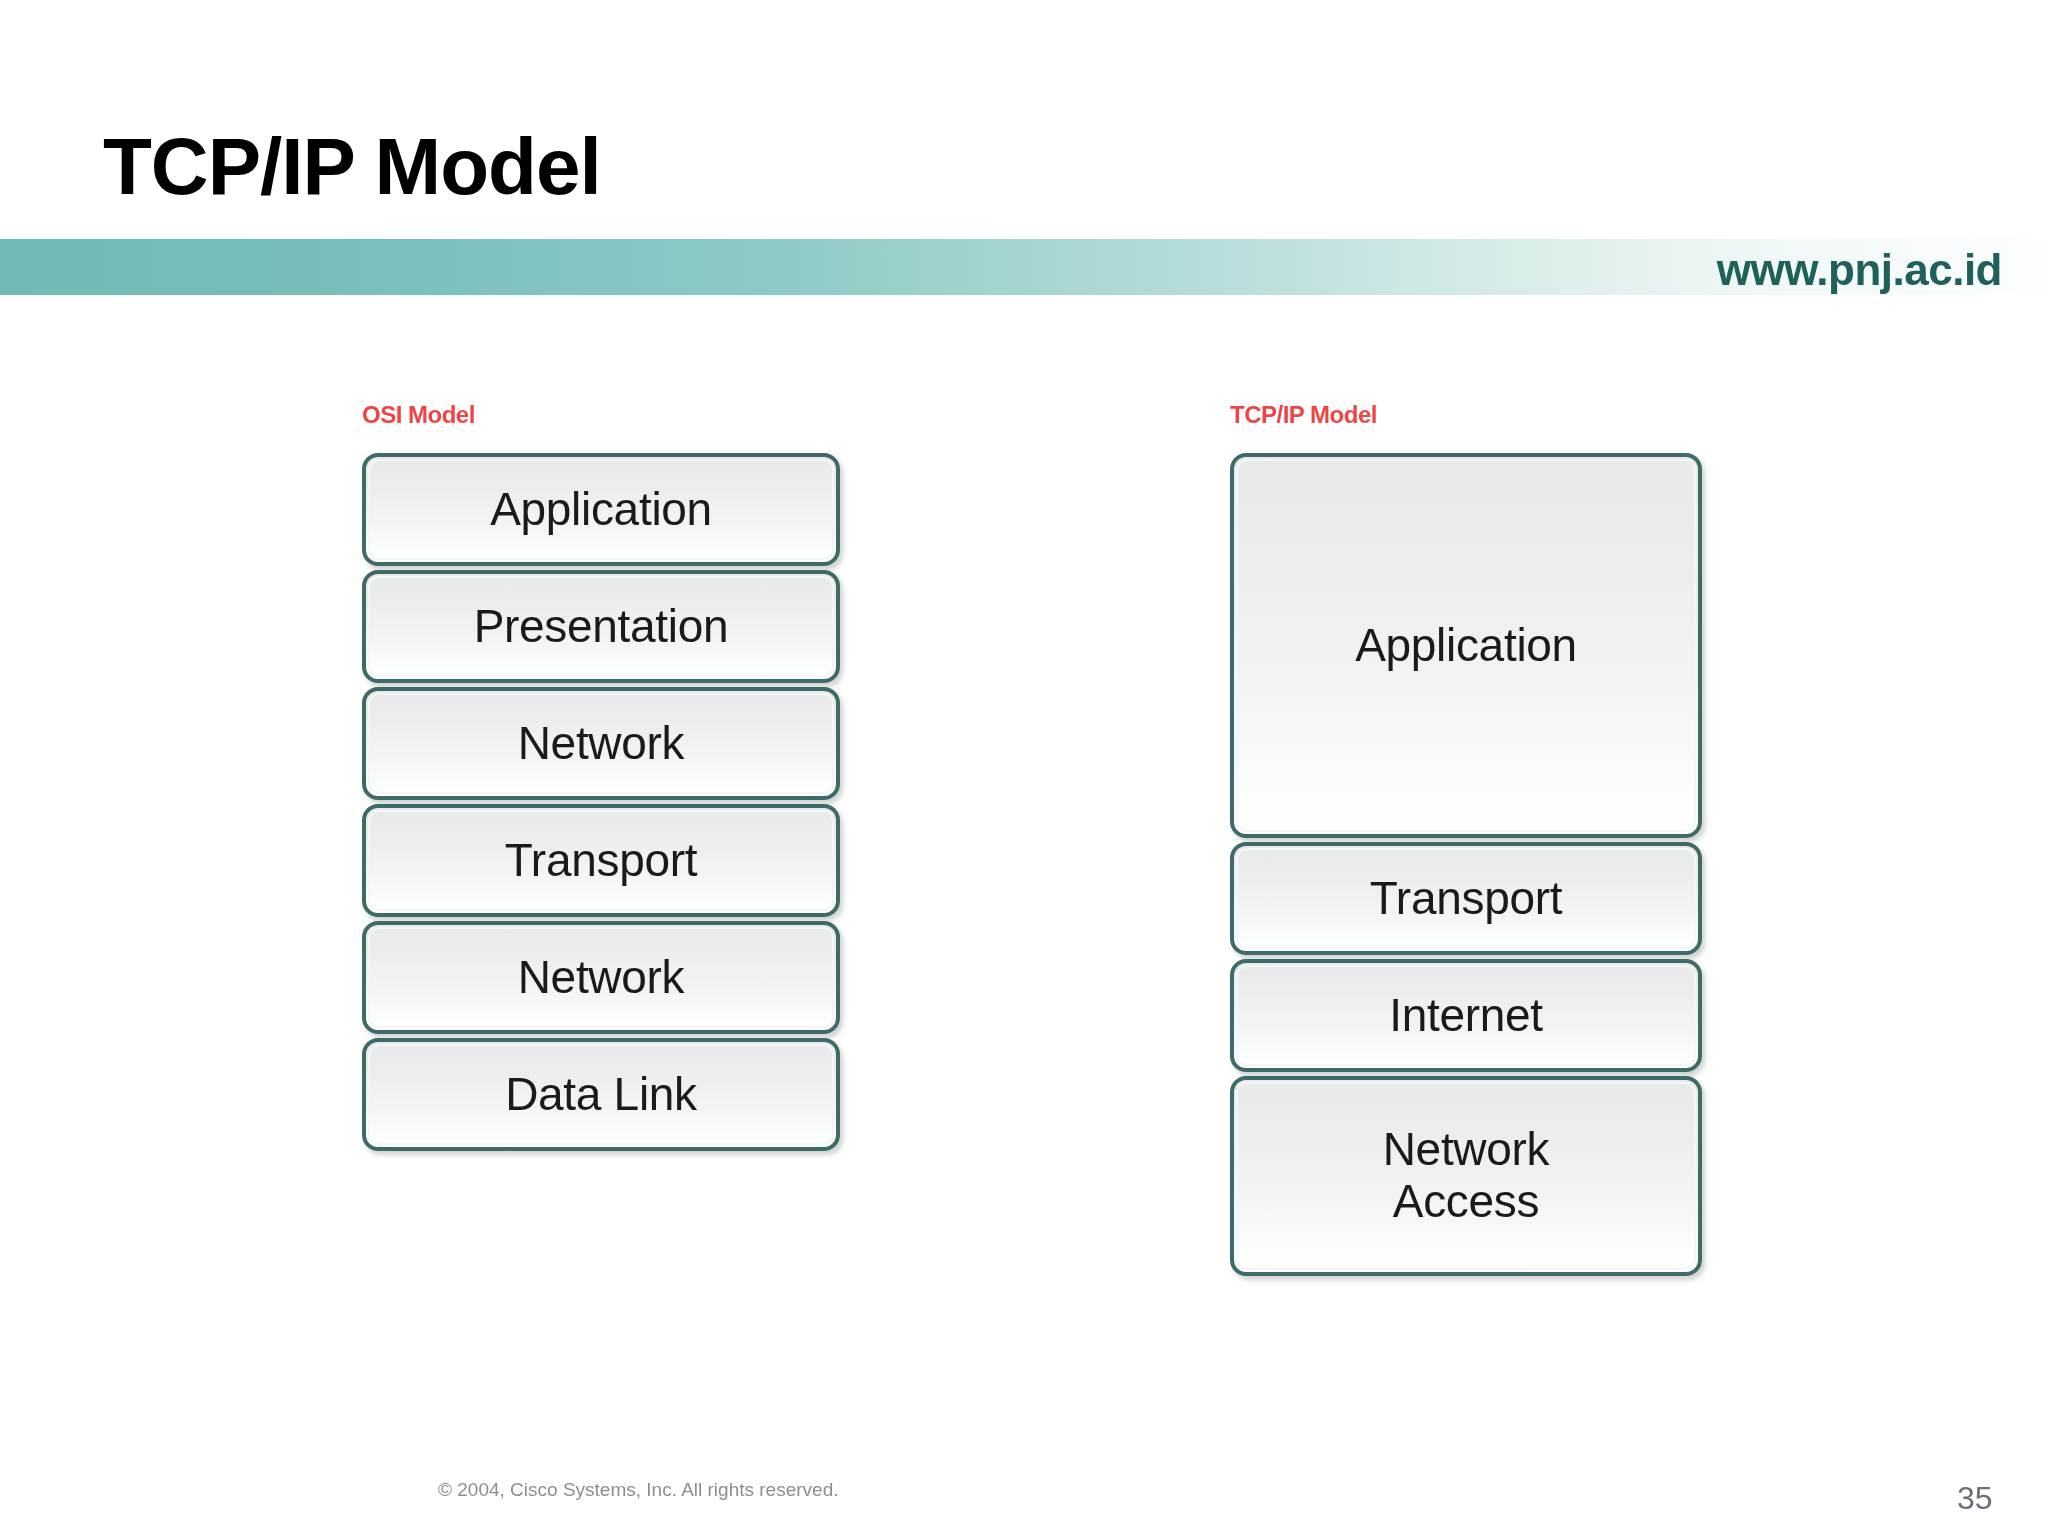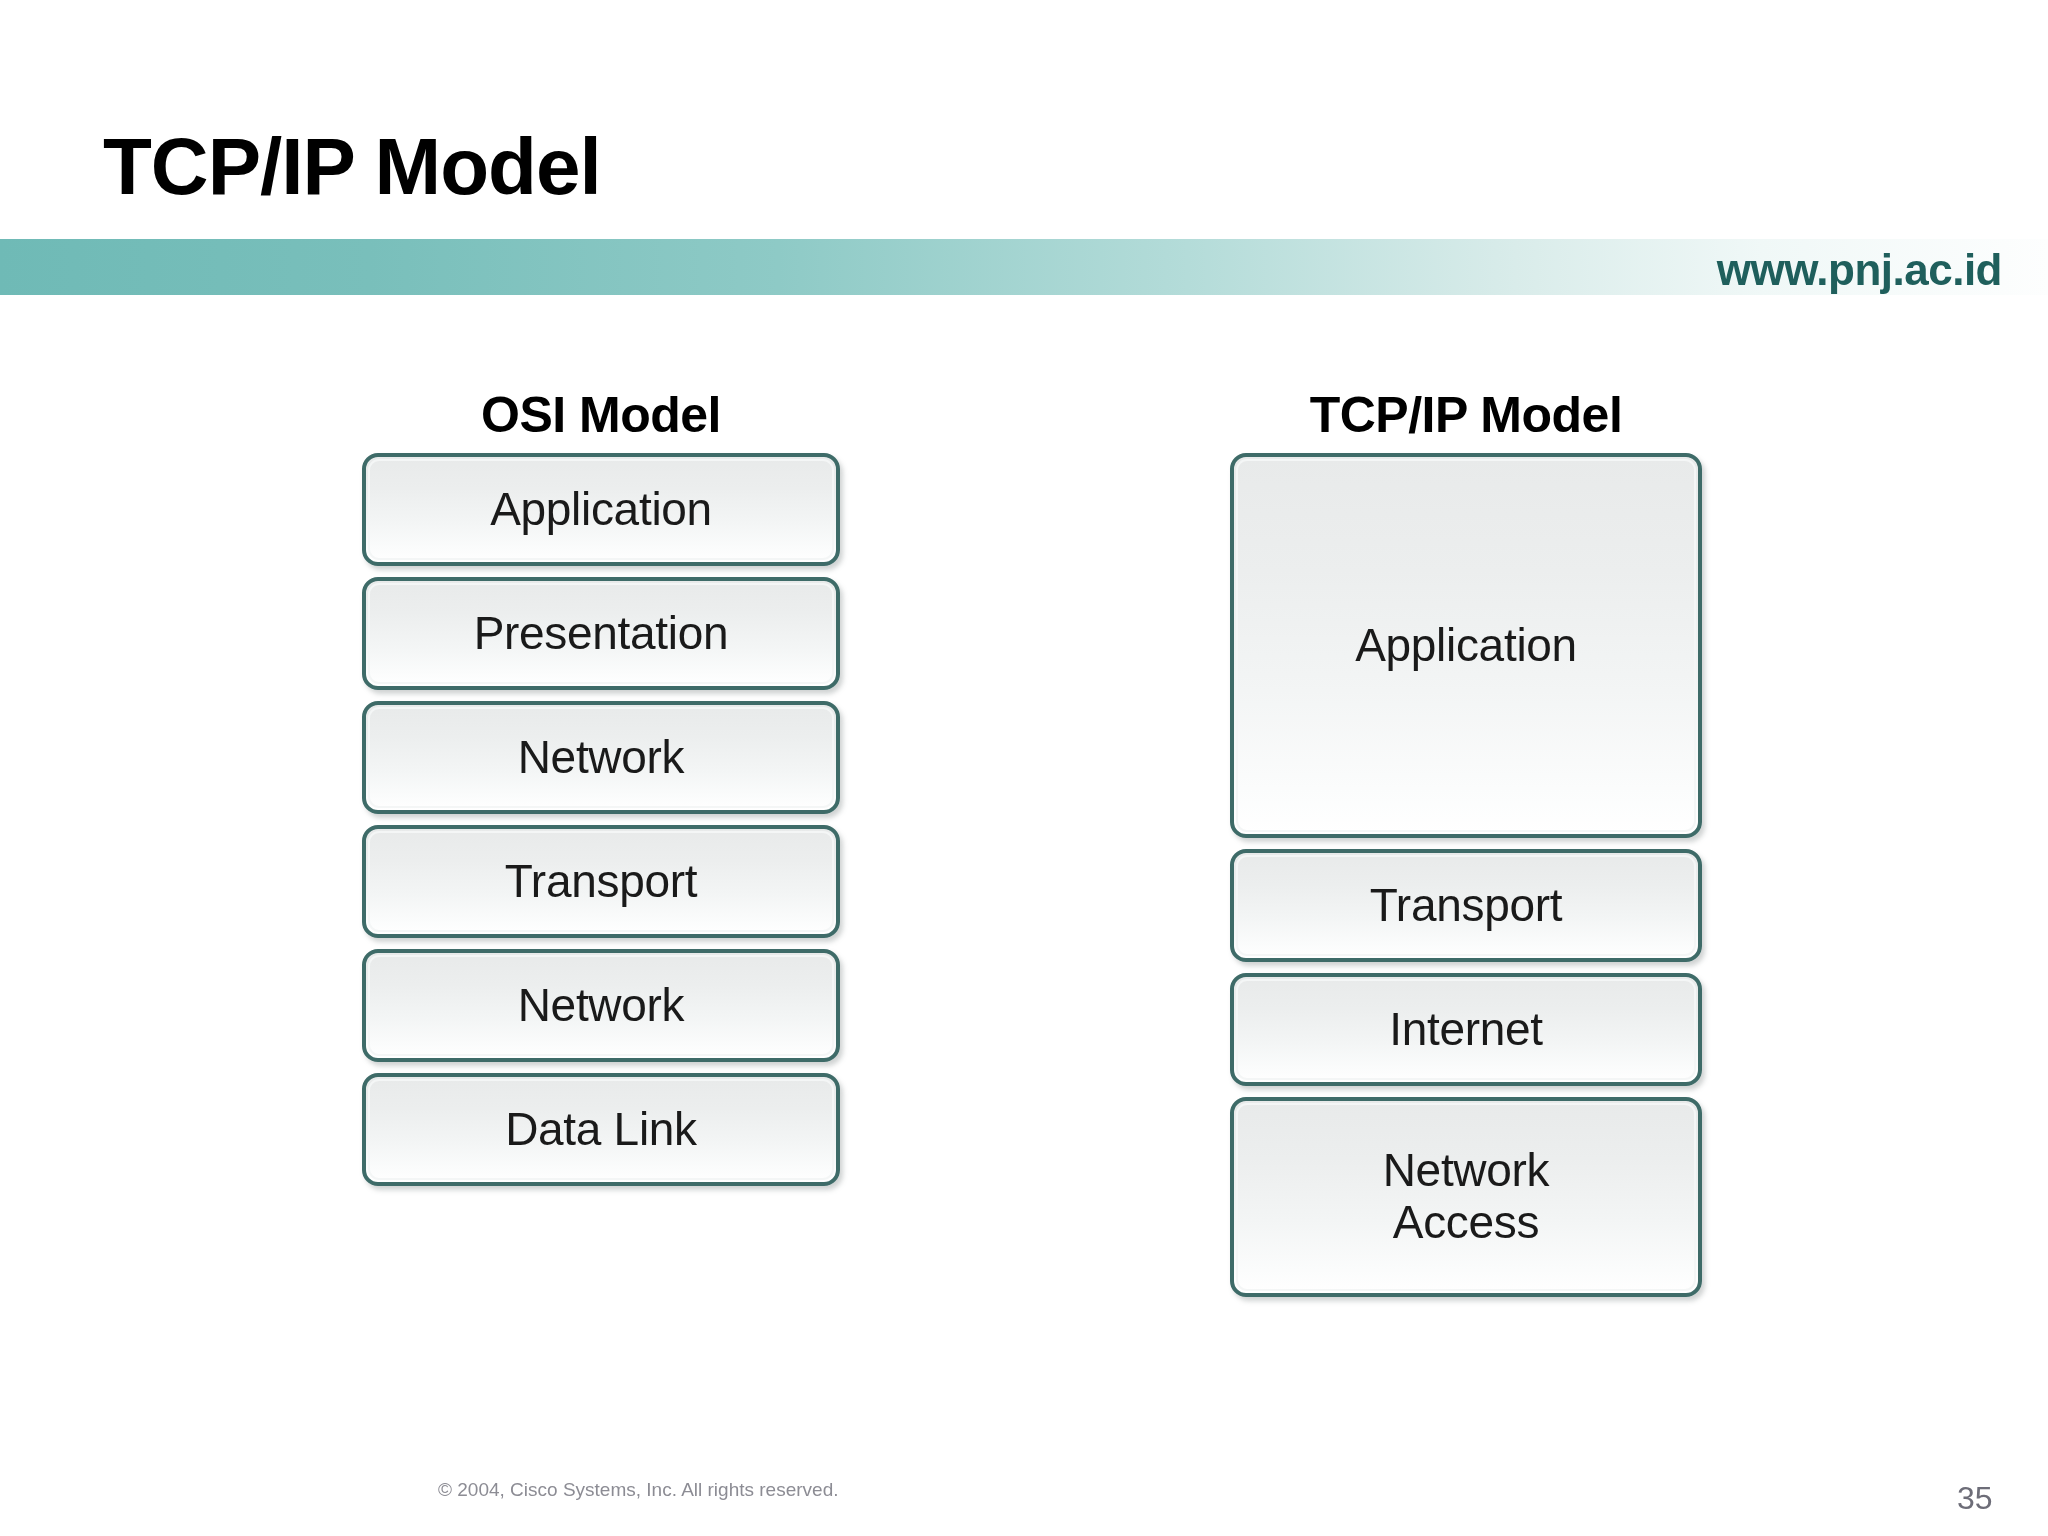--- a/index.html
+++ b/index.html
@@ -66,42 +66,42 @@
     height: 1120px;
   }
 
   .column {
     position: absolute;
   }
   .col-osi   { left: 362px;  top: 0; width: 478px; }
   .col-tcpip { left: 1230px; top: 0; width: 472px; }
 
   .col-header {
-    text-align: center;
-    font-size: 50px;
+    text-align: left;
+    font-size: 24px;
     font-weight: bold;
-    color: #000000;
+    color: #ef4444;
     letter-spacing: -0.5px;
     height: 60px;
     line-height: 60px;
     white-space: nowrap;
   }
   .col-osi .col-header   { margin-top: 90px; }
   .col-tcpip .col-header { margin-top: 90px; }
 
   .stack {
     position: relative;
     margin-top: 8px;
   }
 
   
   .layer-box {
     position: relative;
     box-sizing: border-box;
-    margin-bottom: 11px;
+    margin-bottom: 4px;
     border: 4px solid #3e6b68;
     border-radius: 16px;
     background: linear-gradient(to bottom, #e8eaea 0%, #eceeee 30%, #f3f5f5 62%, #fbfcfc 88%, #ffffff 100%);
     box-shadow: 3px 4px 5px rgba(120,130,130,0.35);
     display: flex;
     align-items: center;
     justify-content: center;
     text-align: center;
     color: #1a1a1a;
     font-size: 46px;

